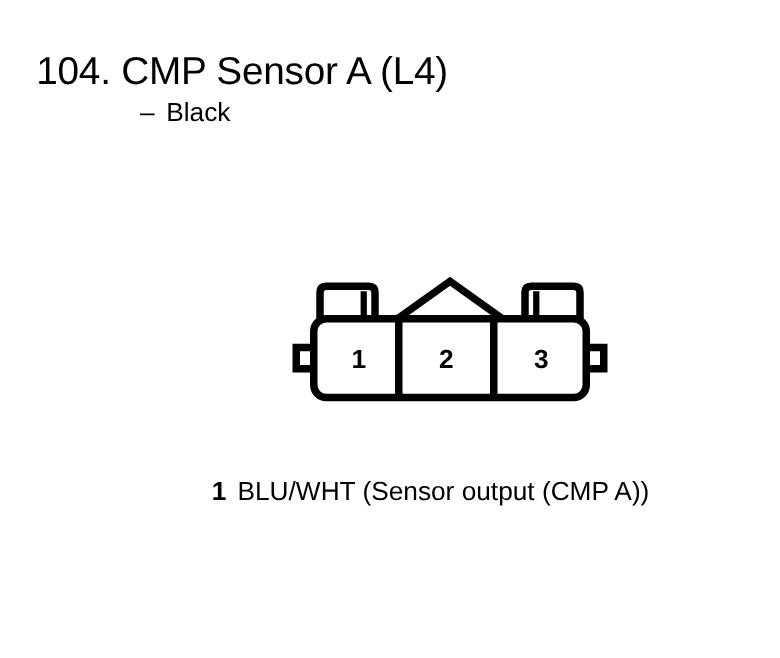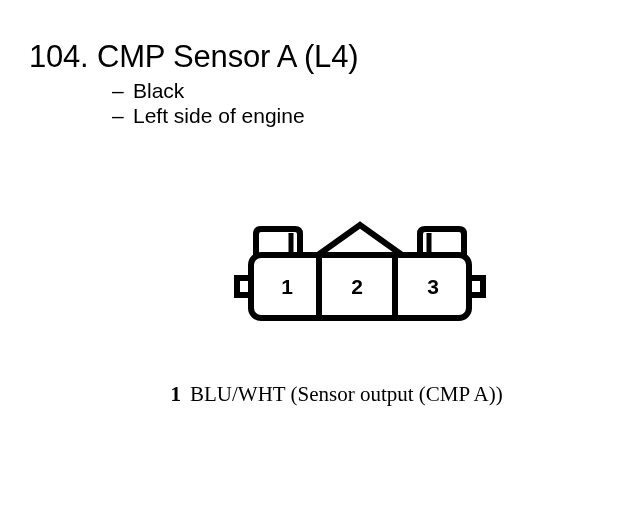--- a/index.html
+++ b/index.html
@@ -71,40 +71,38 @@
   #pin-legend {
     position: absolute;
     left: 168px;
     top: 381px;
     font-size: 21px;
     line-height: 26px;
   }
   #pin-legend .legend-row {
     white-space: nowrap;
     display: block;
-    font-family: Liberation Serif, serif;
   }
   #pin-legend .pin-num {
     font-weight: bold;
     display: inline-block;
     width: 13px;
     text-align: right;
   }
   #pin-legend .pin-desc {
     margin-left: 9px;
   }
 </style>
 </head>
 <body>
 
 <div id="page-title">104. CMP Sensor A (L4)</div>
 
 <ul id="attribute-list">
   <li><span class="dash">–</span><span>Black</span></li>
-  <li><span class="dash">–</span><span>Left side of engine</span></li>
 </ul>
 
 <div id="connector-diagram">
   <svg width="256" height="112" viewBox="0 0 256 112" xmlns="http://www.w3.org/2000/svg">
 
     <path d="M 5 64 L 19 64 L 19 81 L 5 81 Z" fill="none" stroke="#000000" stroke-width="6" stroke-linejoin="miter"></path>
 
     <path d="M 251 64 L 237 64 L 237 81 L 251 81 Z" fill="none" stroke="#000000" stroke-width="6" stroke-linejoin="miter"></path>
 
     <path d="M 24 41 L 24 20 Q 24 15 29 15 L 63 15 Q 68 15 68 20 L 68 41" fill="none" stroke="#000000" stroke-width="6" stroke-linejoin="round" stroke-linecap="butt"></path>

